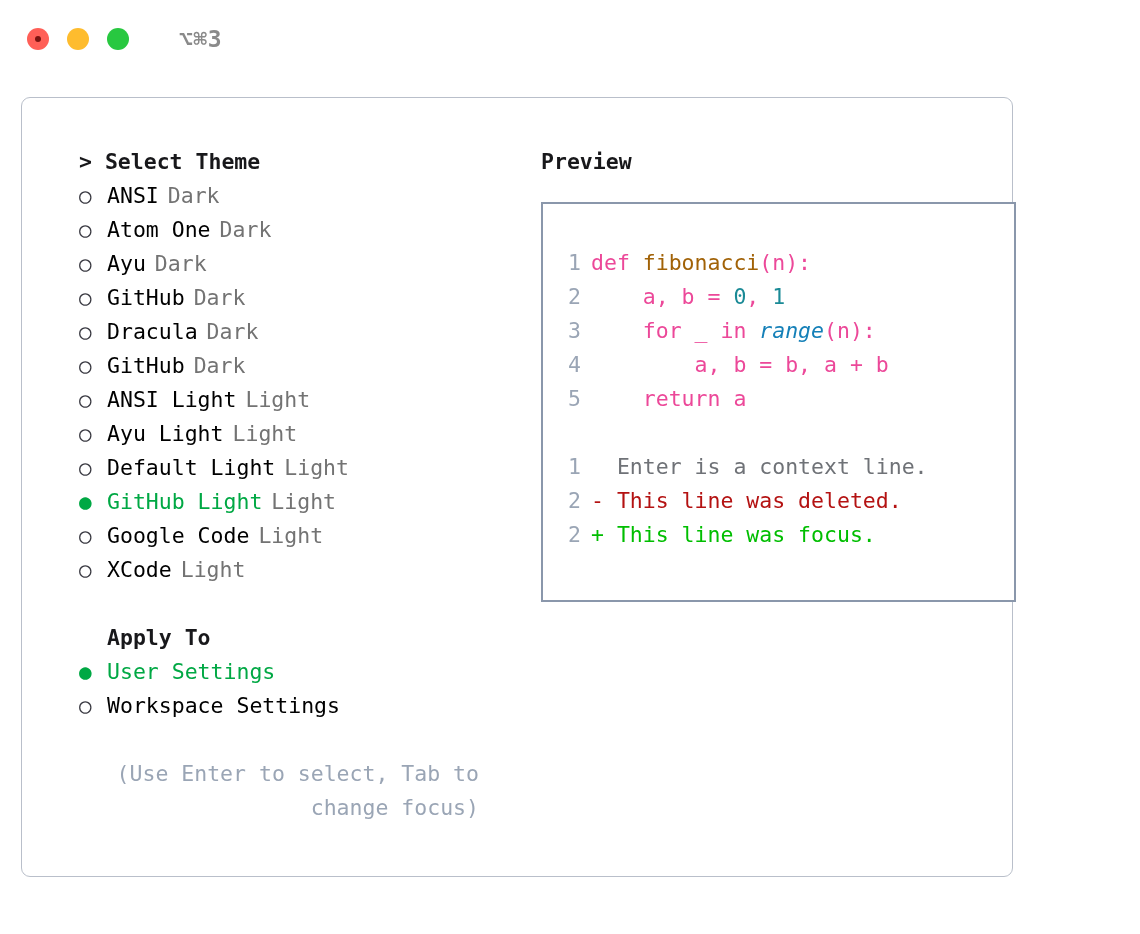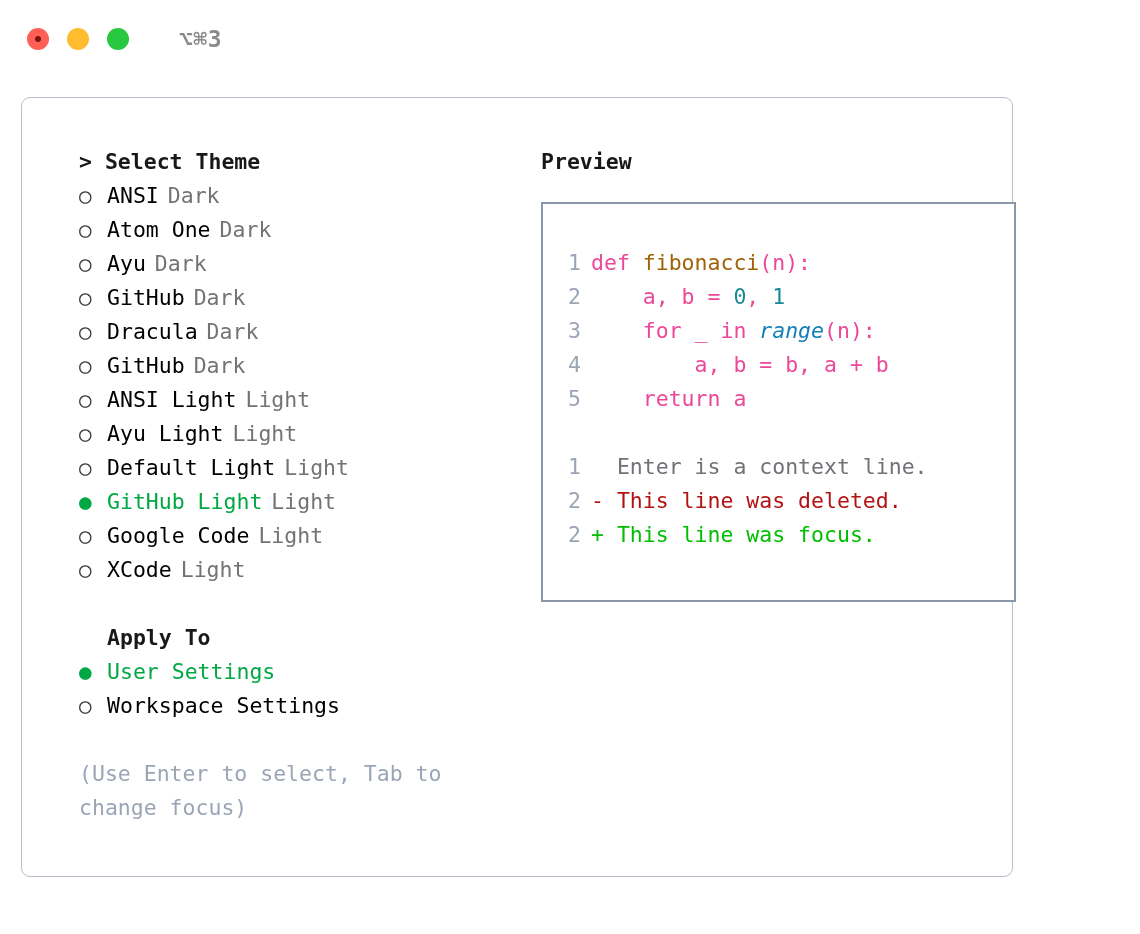--- a/index.html
+++ b/index.html
@@ -111,20 +111,21 @@
   }
   .opt-label { color: #000000; }
   .opt-row.selected .opt-label { color: #00a844; }
   .opt-badge { color: #737373; padding-left: 9px; }
   .spacer-line { height: 34px; }
   .hint {
     margin-top: 34px;
     color: #9aa5b5;
     width: 400px;
     line-height: 34px;
+    text-align: right;
   }
 
   
   .right-pane {
     position: absolute;
     left: 471px;
     top: 47px;
     width: 490px;
     margin-left: 48px;
   }

